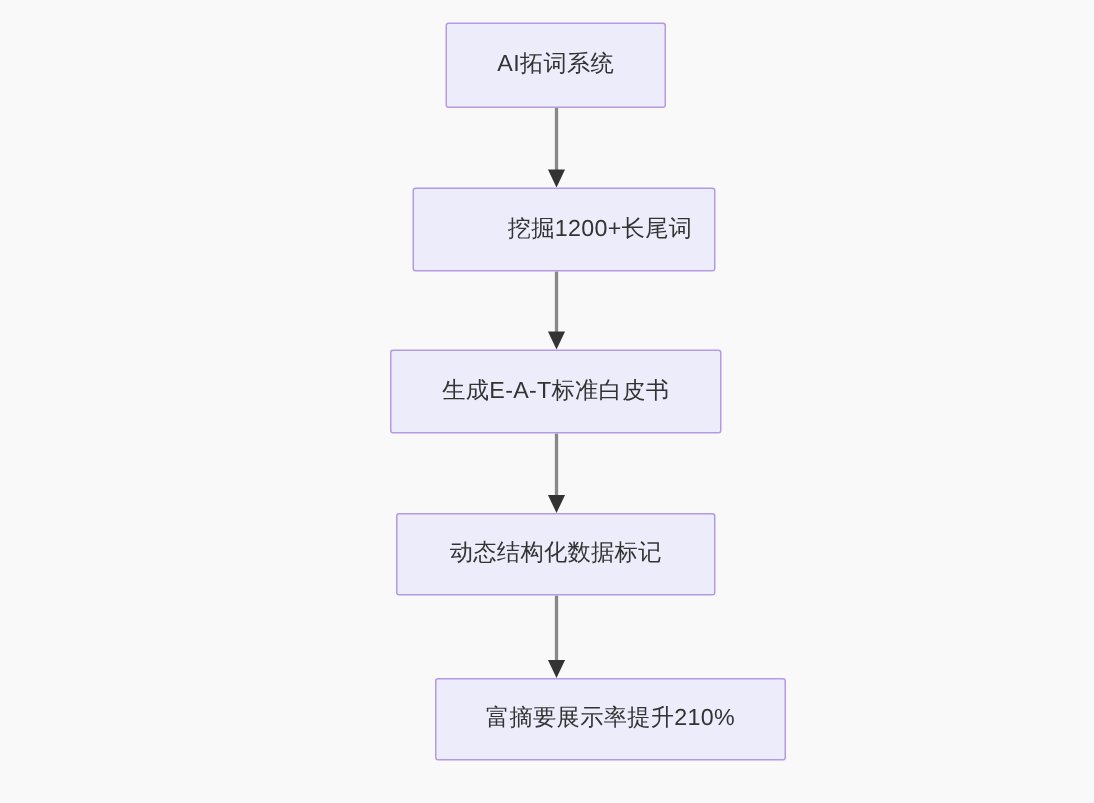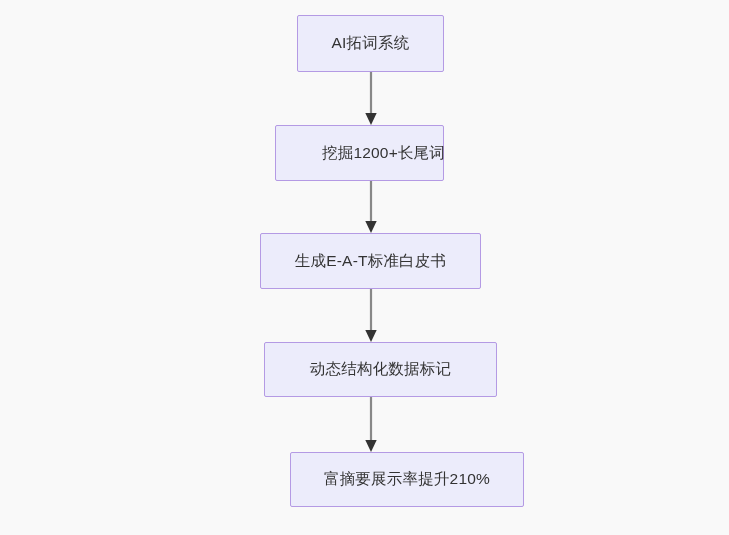--- a/index.html
+++ b/index.html
@@ -76,29 +76,29 @@
     <svg width="20" height="55" viewBox="0 0 20 55">
       <line x1="10" y1="0" x2="10" y2="46" stroke="#888888" stroke-width="2.2"></line>
       <polygon points="10,55 4.3,43 15.7,43" fill="#333333"></polygon>
     </svg>
   </div>
 
   <div class="node" style="left:297px; top:15px; width:147px; height:57px;">
     <span class="node-label">AI拓词系统</span>
   </div>
 
-  <div class="node" style="left:275px; top:125px; width:169px; height:56px;padding-left:48px;">
+  <div class="node" style="left:275px; top:125px; width:202px; height:56px;padding-left:48px;">
     <span class="node-label">挖掘1200+长尾词</span>
   </div>
 
   <div class="node" style="left:260px; top:233px; width:221px; height:56px;">
     <span class="node-label">生成E-A-T标准白皮书</span>
   </div>
 
-  <div class="node" style="left:264px; top:342px; width:233px; height:55px;">
+  <div class="node" style="left:264px; top:342px; width:213px; height:55px;">
     <span class="node-label">动态结构化数据标记</span>
   </div>
 
   <div class="node" style="left:254px; top:452px; width:234px; height:55px;margin-left:36px;">
     <span class="node-label">富摘要展示率提升210%</span>
   </div>
 
 </div>
 
 </body></html>

